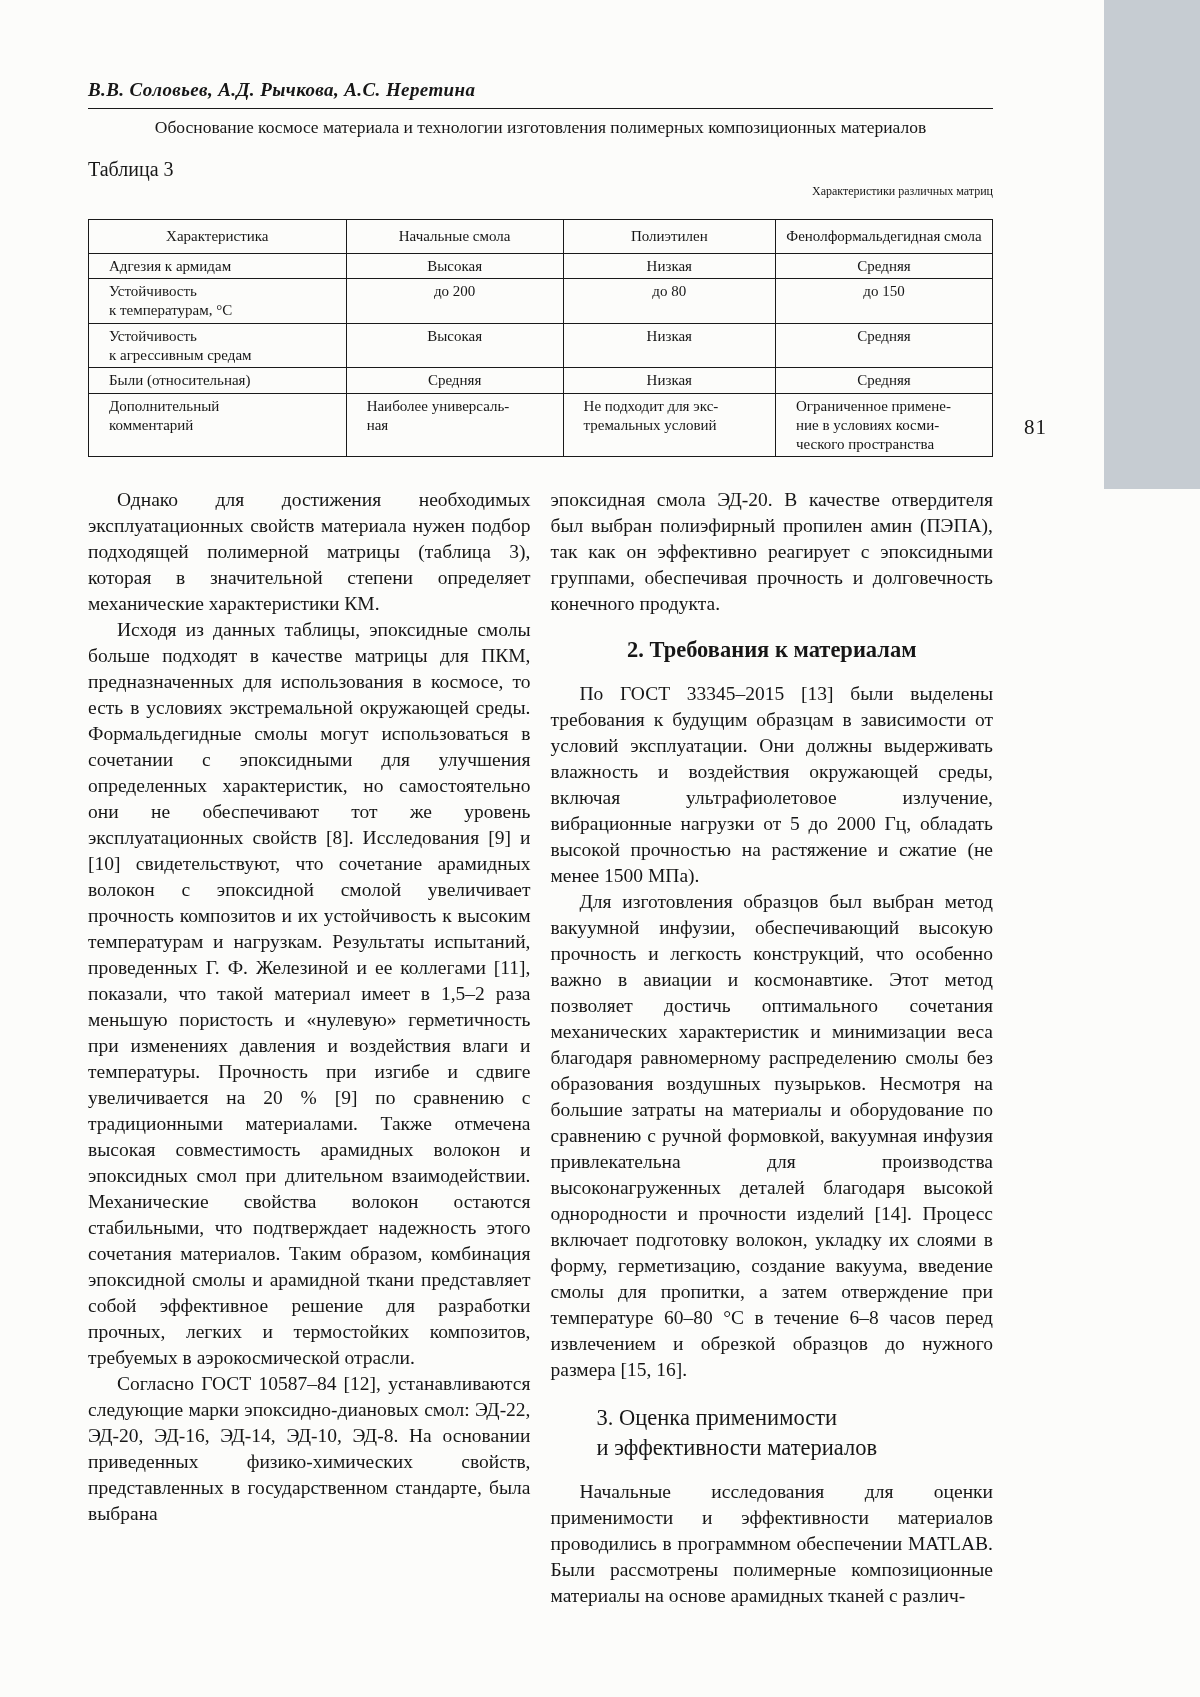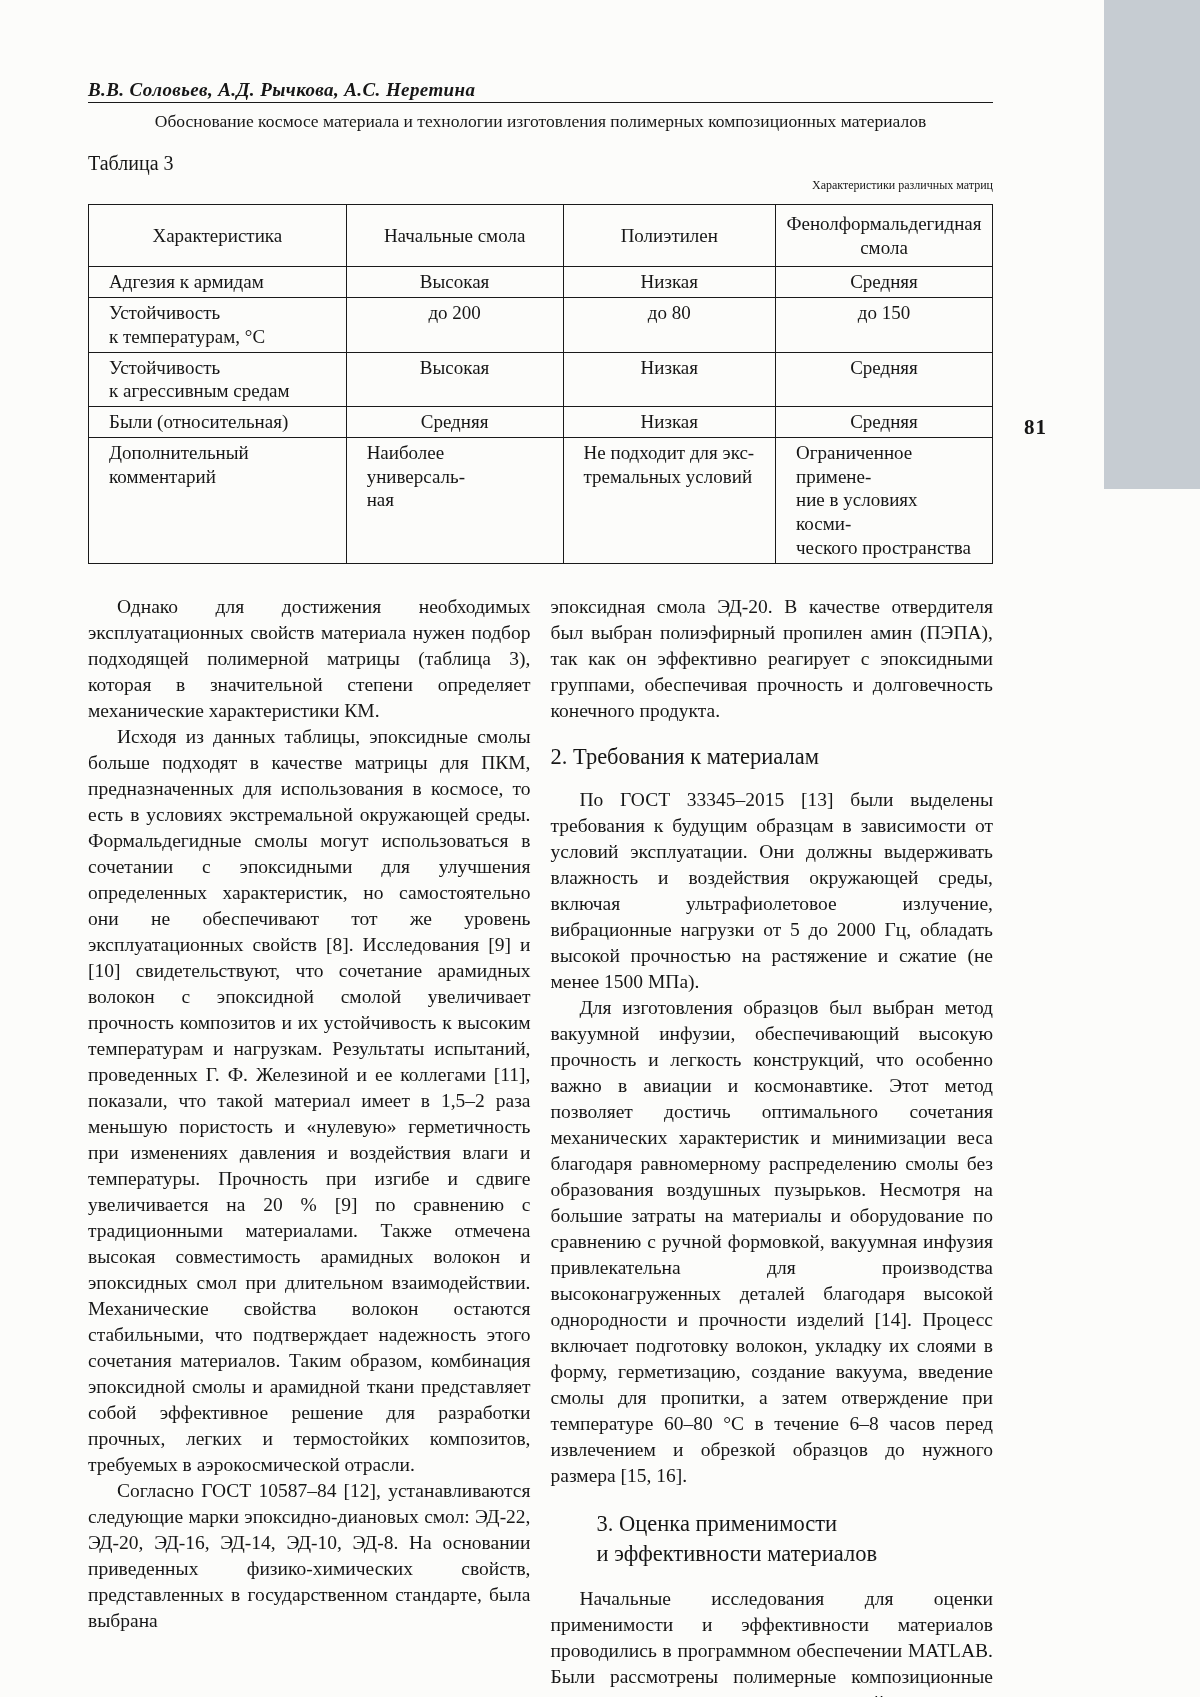--- a/index.html
+++ b/index.html
@@ -19,59 +19,59 @@
     left: 1104px;
     top: 0;
     width: 96px;
     height: 489px;
     background: #c6ccd2;
   }
   .page-num {
     position: absolute;
     left: 1024px;
     top: 415px;
-    font-weight: bold;
+    font-weight: normal;
     font-size: 21px;
     letter-spacing: 1px;
   }
   .content {
     position: absolute;
     left: 88px;
     top: 78px;
     width: 905px;
   }
   .authors {
     font-style: italic;
     font-weight: bold;
     font-size: 19px;
     line-height: 1.25;
     letter-spacing: 0.4px;
-    padding-bottom: 0;
+    padding-bottom: 6px;
     border-bottom: 1.5px solid #1a1a1a;
   }
   .running-title {
     text-align: center;
     font-size: 17.5px;
     margin-top: 8px;
   }
   .tbl-num {
     text-align: left;
     font-size: 20px;
     margin-top: 20px;
   }
   .tbl-title {
     text-align: right;
     font-size: 12px;
     margin-top: 3px;
   }
   table.matrix {
     width: 100%;
     border-collapse: collapse;
-    margin-top: 11px;
-    font-size: 19px;
+    margin-top: 20px;
+    font-size: 15px;
     line-height: 1.25;
   }
   table.matrix th, table.matrix td {
     border: 1.5px solid #1a1a1a;
     padding: 3px 20px;
     vertical-align: top;
   }
   table.matrix th {
     font-weight: normal;
     text-align: center;
@@ -92,22 +92,23 @@
   }
   .col {
     width: 443px;
     font-size: 19.5px;
     line-height: 26px;
     text-align: justify;
   }
   .col p { margin: 0; text-indent: 29px; }
   .col p.noindent { text-indent: 0; }
   .h2 {
+    text-align: center;
     font-size: 22.5px;
-    font-weight: normal;
+    font-weight: bold;
     margin: 18px 0 16px;
     text-indent: 0;
     line-height: 1.3;
   }
   .h3 {
     font-size: 22.5px;
     font-weight: normal;
     margin: 20px 0 16px;
     padding-left: 46px;
     text-align: left;

